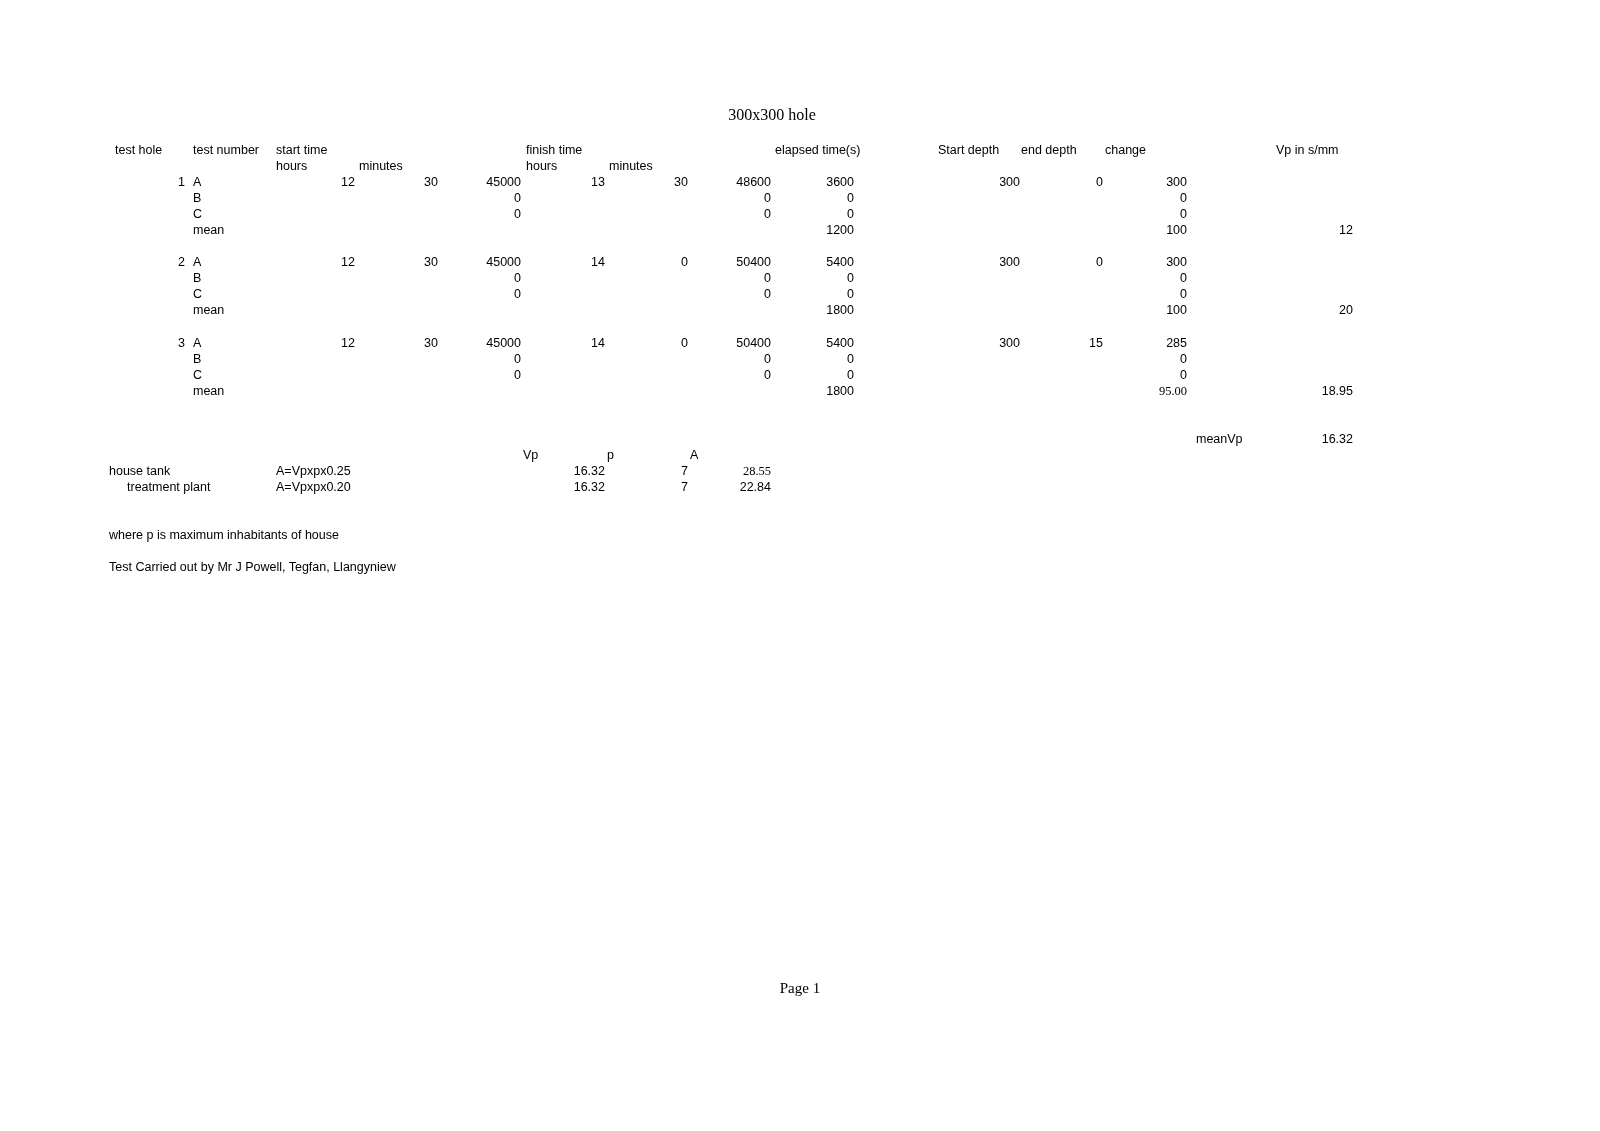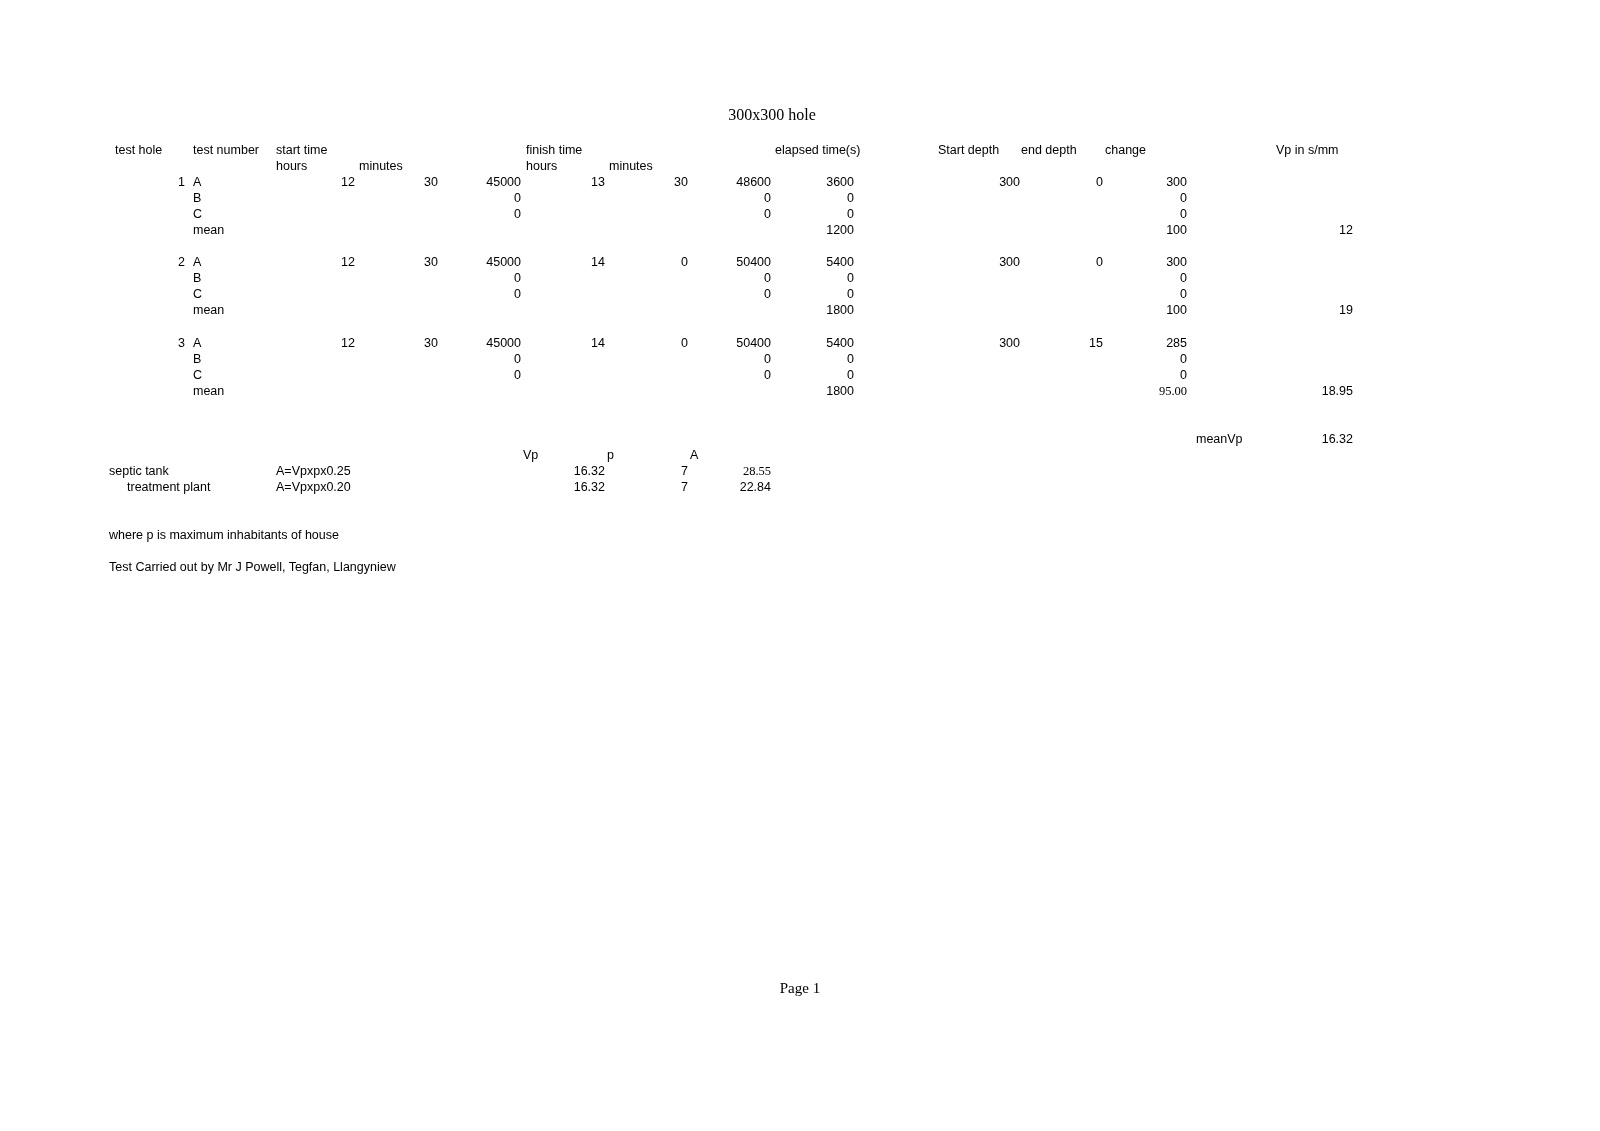--- a/index.html
+++ b/index.html
@@ -125,21 +125,21 @@
 
   <div class="cell l" style="left:193px; top:287px;">C</div>
   <div class="cell r" style="left:456px; top:287px; width:65px;">0</div>
   <div class="cell r" style="left:706px; top:287px; width:65px;">0</div>
   <div class="cell r" style="left:789px; top:287px; width:65px;">0</div>
   <div class="cell r" style="left:1122px; top:287px; width:65px;">0</div>
 
   <div class="cell l" style="left:193px; top:303px;">mean</div>
   <div class="cell r" style="left:789px; top:303px; width:65px;">1800</div>
   <div class="cell r" style="left:1122px; top:303px; width:65px;">100</div>
-  <div class="cell r" style="left:1288px; top:303px; width:65px;">19</div>
+  <div class="cell r" style="left:1288px; top:303px; width:65px;">20</div>
 
   <div class="cell r" style="left:120px; top:336px; width:65px;">3</div>
 
   <div class="cell l" style="left:193px; top:336px;">A</div>
   <div class="cell r" style="left:290px; top:336px; width:65px;">12</div>
   <div class="cell r" style="left:373px; top:336px; width:65px;">30</div>
   <div class="cell r" style="left:456px; top:336px; width:65px;">45000</div>
   <div class="cell r" style="left:540px; top:336px; width:65px;">14</div>
   <div class="cell r" style="left:623px; top:336px; width:65px;">0</div>
   <div class="cell r" style="left:706px; top:336px; width:65px;">50400</div>
@@ -165,21 +165,21 @@
   <div class="cell r" style="left:1122px; top:384px; width:65px;font-family:Liberation Serif, serif;">95.00</div>
   <div class="cell r" style="left:1288px; top:384px; width:65px;">18.95</div>
 
   <div class="cell l" style="left:1196px; top:432px;">meanVp</div>
   <div class="cell r" style="left:1288px; top:432px; width:65px;">16.32</div>
 
   <div class="cell l" style="left:523px; top:448px;">Vp</div>
   <div class="cell l" style="left:607px; top:448px;">p</div>
   <div class="cell l" style="left:690px; top:448px;">A</div>
 
-  <div class="cell l" style="left:109px; top:464px;">septic tank</div>
+  <div class="cell l" style="left:109px; top:464px;">house tank</div>
   <div class="cell l" style="left:276px; top:464px;">A=Vpxpx0.25</div>
   <div class="cell r" style="left:540px; top:464px; width:65px;">16.32</div>
   <div class="cell r" style="left:623px; top:464px; width:65px;">7</div>
   <div class="cell r" style="left:706px; top:464px; width:65px;font-family:Liberation Serif, serif;">28.55</div>
 
   <div class="cell l" style="left:94px; top:480px;margin-left:33px;">treatment plant</div>
   <div class="cell l" style="left:276px; top:480px;">A=Vpxpx0.20</div>
   <div class="cell r" style="left:540px; top:480px; width:65px;">16.32</div>
   <div class="cell r" style="left:623px; top:480px; width:65px;">7</div>
   <div class="cell r" style="left:706px; top:480px; width:65px;">22.84</div>

